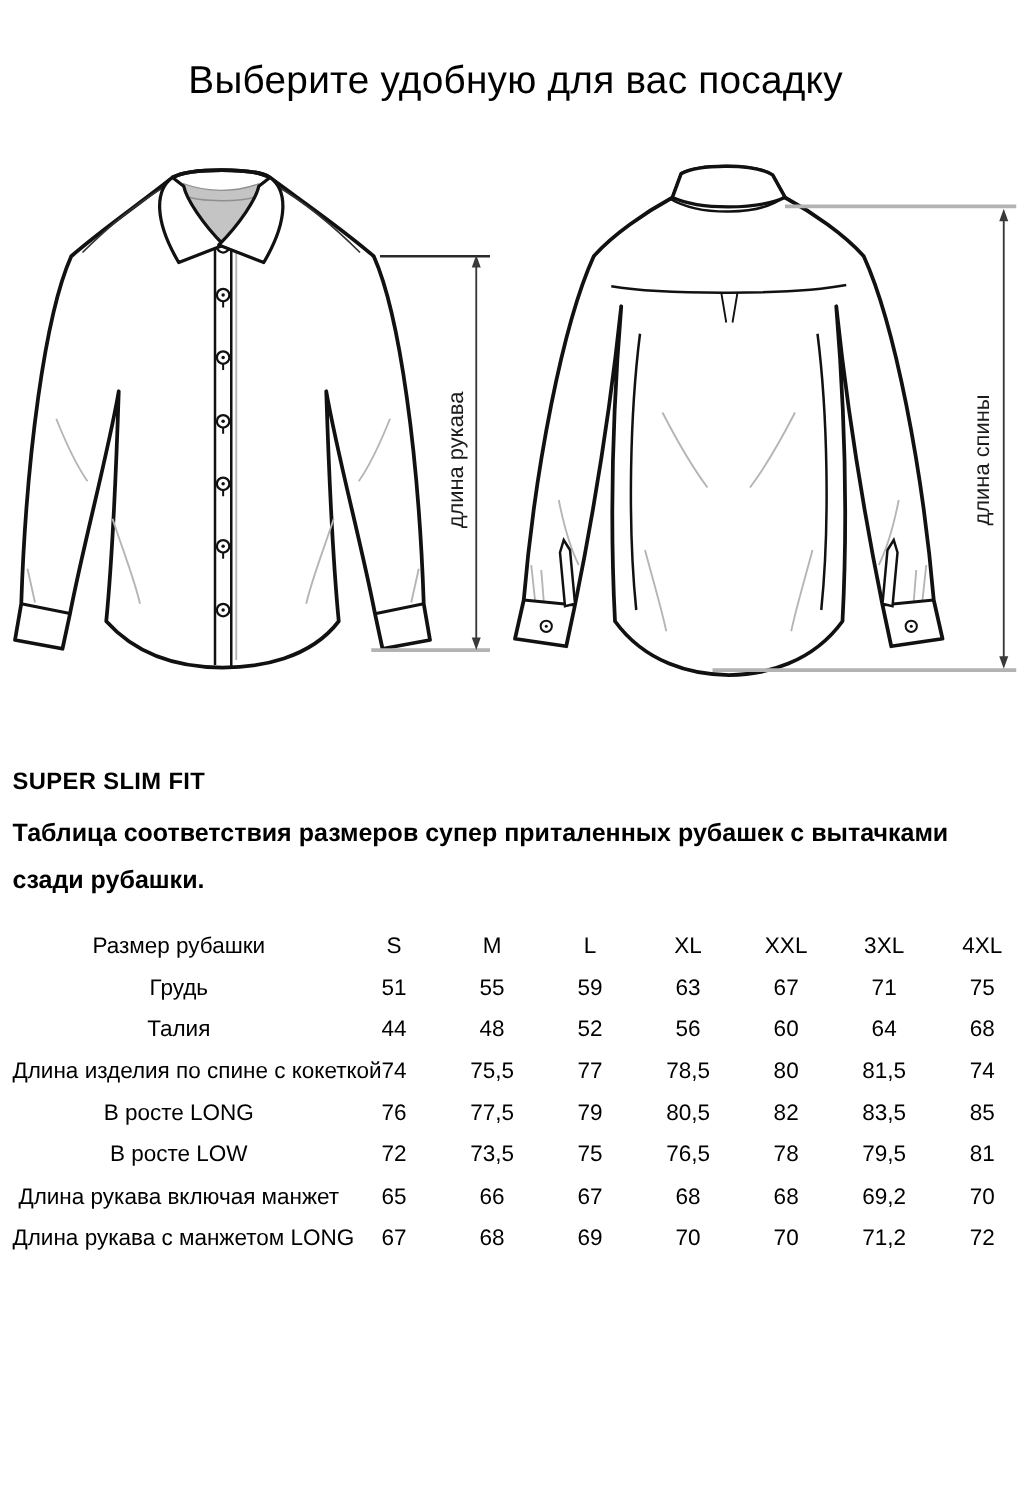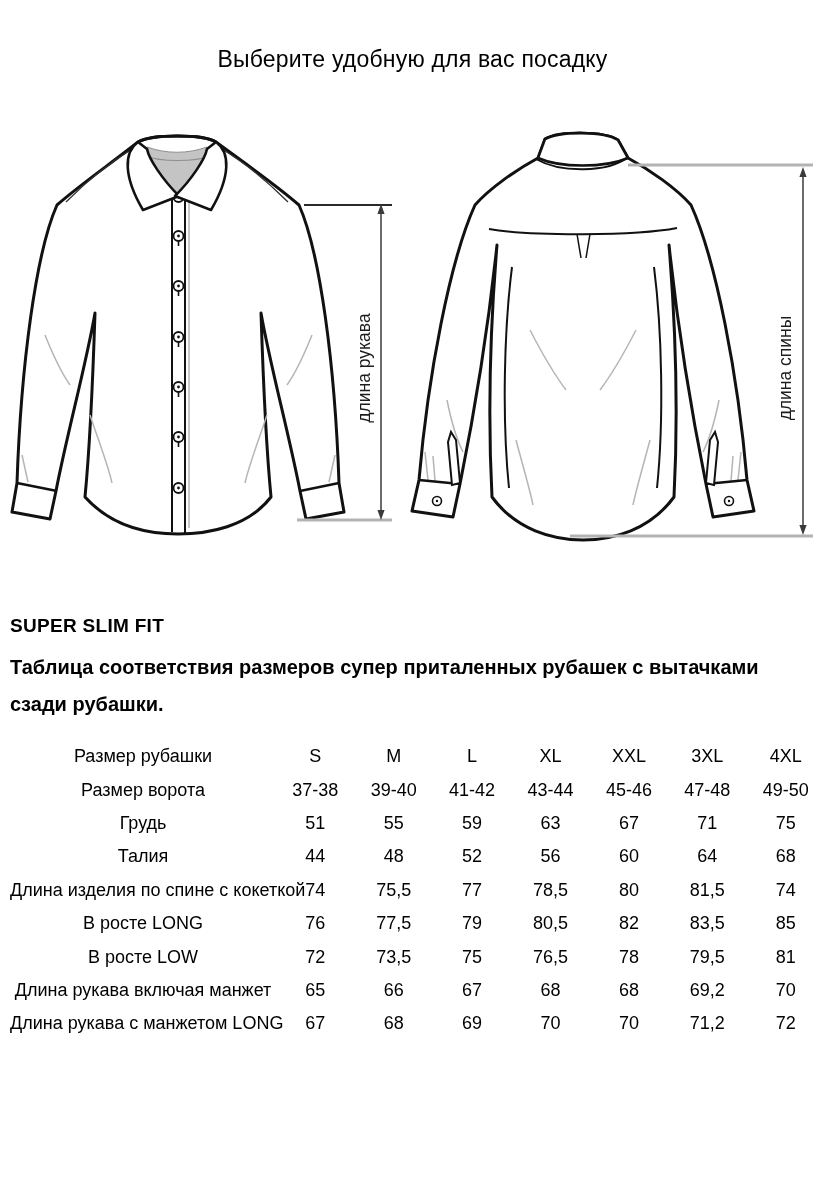--- a/index.html
+++ b/index.html
@@ -1,19 +1,19 @@
 <!DOCTYPE html>
 <html><head>
 <meta charset="utf-8">
 <style>
   html,body{margin:0;padding:0;background:#ffffff;}
   body{width:825px;height:1200px;position:relative;overflow:hidden;
        font-family:"Liberation Sans","DejaVu Sans",sans-serif;color:#000;}
   .abs{position:absolute;}
-  #page-title{top:46px;left:0;width:825px;text-align:center;font-size:23px;
+  #page-title{top:46px;left:0;width:825px;text-align:center;font-size:31px;
               font-weight:400;letter-spacing:0.2px;}
   #figure{top:0;left:0;width:825px;height:600px;}
   svg text{font-family:"Liberation Sans","DejaVu Sans",sans-serif;font-size:17.5px;fill:#1c1c1c;}
   #fit-heading{top:615px;left:10px;font-size:19px;font-weight:700;letter-spacing:0.3px;}
   #fit-description{top:649px;left:10px;width:790px;font-size:20px;line-height:37px;font-weight:bold;}
   #size-table{top:740px;left:10px;border-collapse:collapse;table-layout:fixed;width:815px;}
   #size-table tr{height:33.4px;}
   #size-table td{padding:0;font-size:18px;white-space:nowrap;vertical-align:middle;}
   #size-table td.lbl{text-align:center;}
   #size-table td.val{text-align:center;}
@@ -181,30 +181,20 @@
       <td class="lbl">Размер рубашки</td>
       <td class="val">S</td>
       <td class="val">M</td>
       <td class="val">L</td>
       <td class="val">XL</td>
       <td class="val">XXL</td>
       <td class="val">3XL</td>
       <td class="val">4XL</td>
     </tr>
     <tr>
-      <td class="lbl">Размер ворота</td>
-      <td class="val">37-38</td>
-      <td class="val">39-40</td>
-      <td class="val">41-42</td>
-      <td class="val">43-44</td>
-      <td class="val">45-46</td>
-      <td class="val">47-48</td>
-      <td class="val">49-50</td>
-    </tr>
-    <tr>
       <td class="lbl">Грудь</td>
       <td class="val">51</td>
       <td class="val">55</td>
       <td class="val">59</td>
       <td class="val">63</td>
       <td class="val">67</td>
       <td class="val">71</td>
       <td class="val">75</td>
     </tr>
     <tr>

